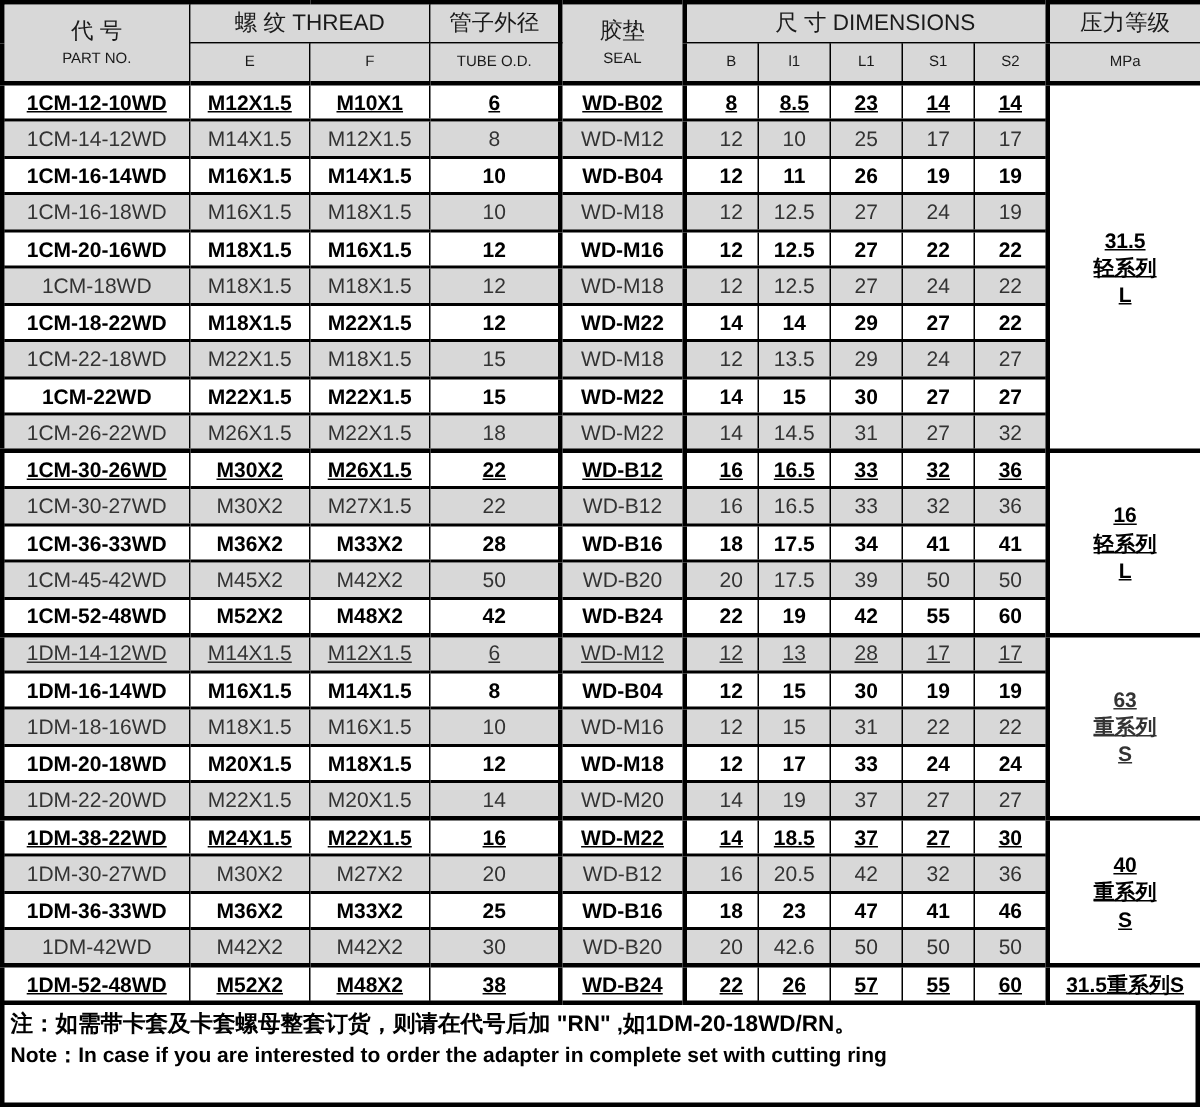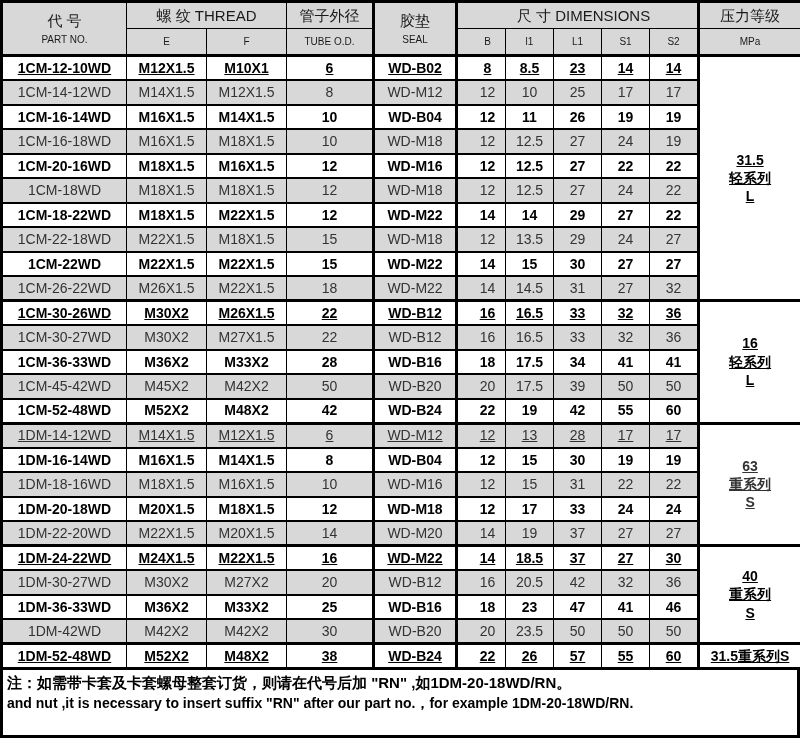--- a/index.html
+++ b/index.html
@@ -345,21 +345,21 @@
           <td class="c2">M20X1.5</td>
           <td class="c3">14</td>
           <td class="c4">WD-M20</td>
           <td class="c5">14</td>
           <td class="c6">19</td>
           <td class="c7">37</td>
           <td class="c8">27</td>
           <td class="c9">27</td>
         </tr>
         <tr class="bold-row group-start">
-          <td class="c0">1DM-24-22WD</td>
+          <td class="c0">1DM-38-22WD</td>
           <td class="c1">M24X1.5</td>
           <td class="c2">M22X1.5</td>
           <td class="c3">16</td>
           <td class="c4">WD-M22</td>
           <td class="c5">14</td>
           <td class="c6">18.5</td>
           <td class="c7">37</td>
           <td class="c8">27</td>
           <td class="c9">30</td>
           <td rowspan="4" class="pressure-cell">
@@ -392,21 +392,21 @@
           <td class="c8">41</td>
           <td class="c9">46</td>
         </tr>
         <tr class="alt-row">
           <td class="c0">1DM-42WD</td>
           <td class="c1">M42X2</td>
           <td class="c2">M42X2</td>
           <td class="c3">30</td>
           <td class="c4">WD-B20</td>
           <td class="c5">20</td>
-          <td class="c6">23.5</td>
+          <td class="c6">42.6</td>
           <td class="c7">50</td>
           <td class="c8">50</td>
           <td class="c9">50</td>
         </tr>
         <tr class="bold-row group-start">
           <td class="c0">1DM-52-48WD</td>
           <td class="c1">M52X2</td>
           <td class="c2">M48X2</td>
           <td class="c3">38</td>
           <td class="c4">WD-B24</td>
@@ -417,15 +417,15 @@
           <td class="c9">60</td>
           <td rowspan="1" class="pressure-cell">
             <div>31.5重系列S</div>
           </td>
         </tr>
       </tbody>
   </table>
 
   <div class="notes">
     <div class="note-cn">注：如需带卡套及卡套螺母整套订货，则请在代号后加 "RN" ,如1DM-20-18WD/RN。</div>
-    <div class="note-en"> and nut ,it is necessary to insert suffix "RN" after our part no.，for example 1DM-20-18WD/RN.</div>
+    <div class="note-en">Note：In case if you are interested to order the adapter in complete set with cutting ring</div>
   </div>
 </div>
 
 </body></html>

